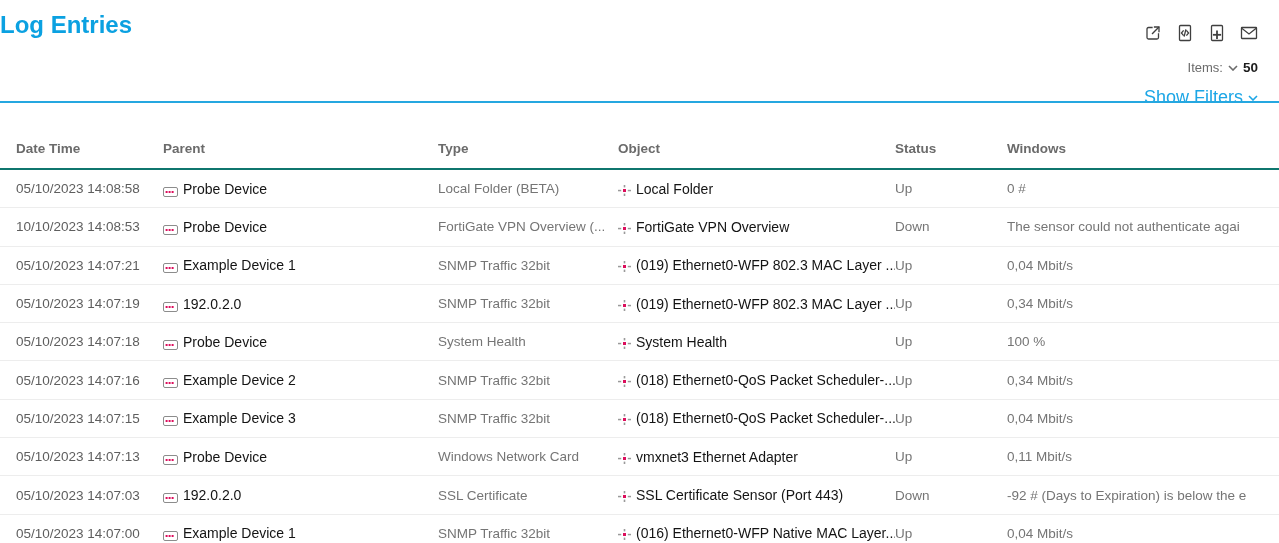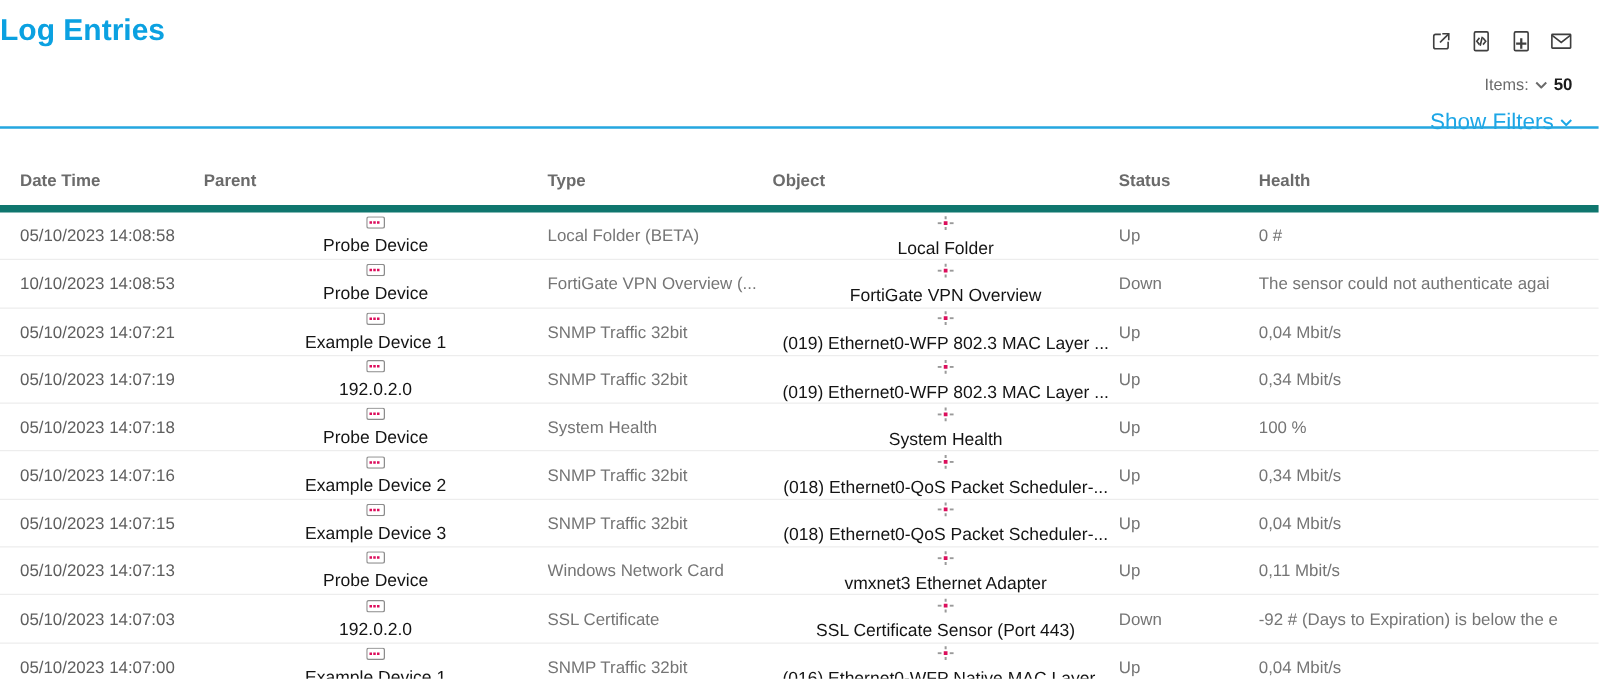--- a/index.html
+++ b/index.html
@@ -24,26 +24,26 @@
 
   .show-filters { position:absolute; top:87px; right:21px; display:flex; align-items:center;
     gap:5px; font-size:18px; color:#1ca6e6; cursor:pointer; }
 
   .divider { position:absolute; top:101px; left:0; width:1279px; height:2px; background:#25a7e0; }
 
   .log-table { position:absolute; top:103px; left:0; width:1279px; }
   .grid-cols { display:grid; grid-template-columns:147px 275px 180px 277px 112px 1fr;
     padding-left:16px; }
   .thead { height:67px; align-items:end; padding-bottom:12px;
-    border-bottom:6px solid #0f766e; color:#6b6b6b; font-weight:bold; font-size:13.5px; }
+    border-bottom:2px solid #0f766e; color:#6b6b6b; font-weight:bold; font-size:13.5px; }
   .trow { height:38.3px; align-items:center; border-bottom:1px solid #ededed;
     font-size:13.5px; color:#757575; }
   .cell-datetime { color:#5e5e5e; }
-  .cell-link { display:flex; align-items:center; gap:5px; color:#141414;
-    font-size:14px; cursor:pointer; white-space:nowrap; overflow:hidden;flex-direction:column; }
+  .cell-link { display:flex; align-items:flex-end; gap:5px; color:#141414;
+    font-size:14px; cursor:pointer; white-space:nowrap; overflow:hidden; }
   .cell-type, .cell-status { white-space:nowrap; overflow:hidden; }
   .cell-message { white-space:nowrap; overflow:hidden; padding-right:0; }
   .obj-icon, .dev-icon { flex:0 0 auto; display:block; }
 </style>
 </head>
 <body>
 
 <h1 class="page-title">Log Entries</h1>
 
 <div class="toolbar">
@@ -98,21 +98,21 @@
 
 <div class="divider"></div>
 
 <div class="log-table">
   <div class="grid-cols thead">
     <div>Date Time</div>
     <div>Parent</div>
     <div>Type</div>
     <div>Object</div>
     <div>Status</div>
-    <div>Health</div>
+    <div>Windows</div>
   </div>
   <div>
   <div class="grid-cols trow">
     <div class="cell-datetime">05/10/2023 14:08:58</div>
     <div class="cell-link">
       <svg class="dev-icon" width="15" height="10" viewBox="0 0 15 10">
             <rect x="0.5" y="0.5" width="14" height="9" rx="1.5" fill="none" stroke="#8c8c8c" stroke-width="1"></rect>
             <rect x="2.6" y="4" width="2" height="2" fill="#dc0e5c"></rect>
             <rect x="5.6" y="4" width="2" height="2" fill="#dc0e5c"></rect>
             <rect x="8.6" y="4" width="2" height="2" fill="#dc0e5c"></rect>

